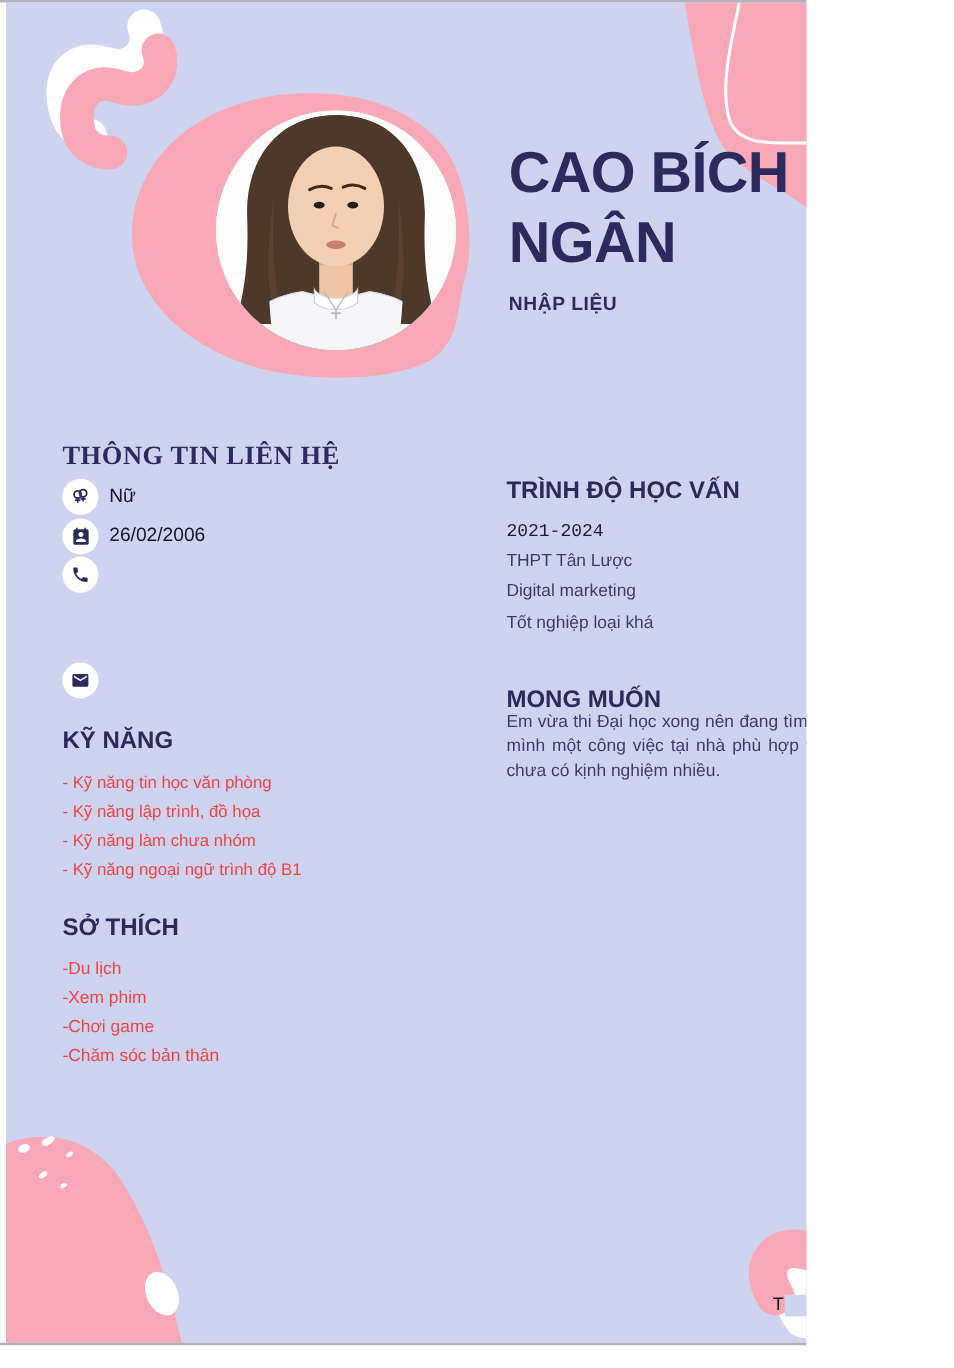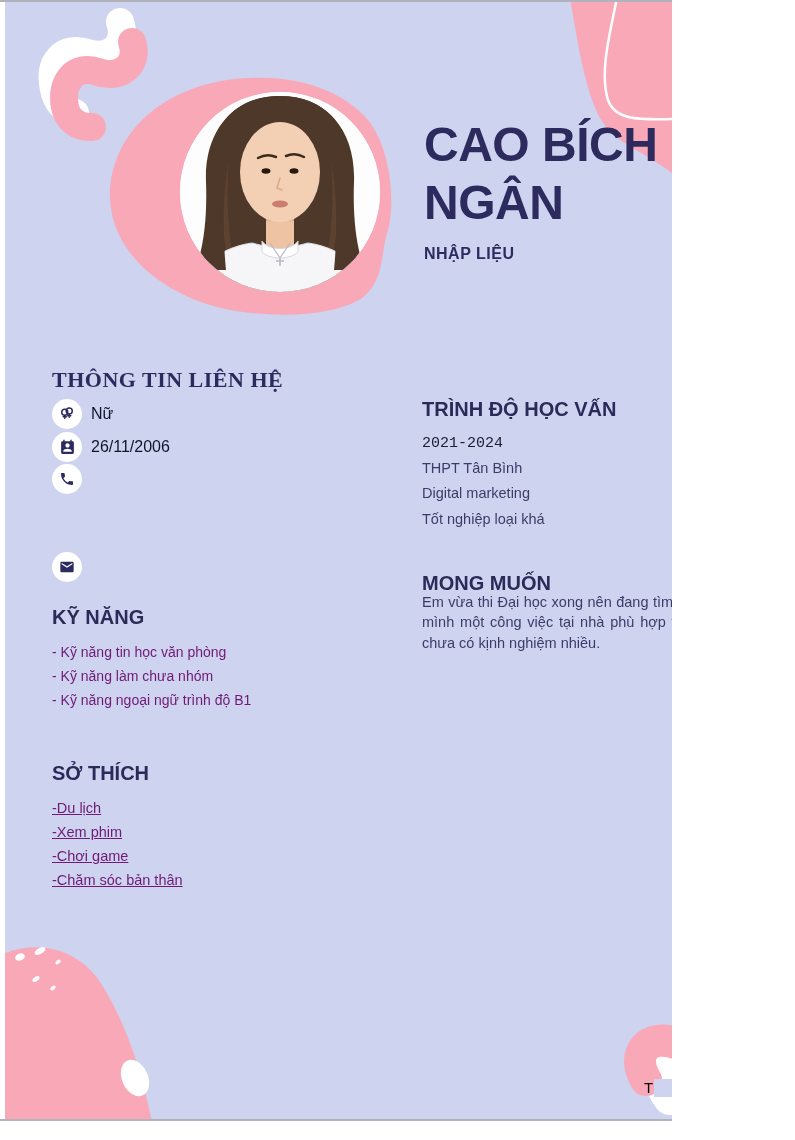--- a/index.html
+++ b/index.html
@@ -19,21 +19,21 @@
 
   .h-serif { font-family:"Liberation Serif","DejaVu Serif",serif; font-size:22px; font-weight:700;
     letter-spacing:0.5px; color:#2d2b5e; line-height:1.25; }
   .h-sans { font-size:20px; font-weight:700; color:#2b2a58; line-height:1.3; }
 
   .c-row { display:flex; align-items:flex-start; }
   .c-icon { width:30px; height:30px; border-radius:50%; background:#ffffff; flex:0 0 30px;
     display:flex; align-items:center; justify-content:center; }
   .c-text { margin-left:9px; font-size:16px; line-height:31px; color:#0f172a; width:262px; padding-top:2px; }
 
-  .list { font-size:14px; line-height:24px; color:#701a75; }
+  .list { font-size:14px; line-height:24px; color:#ef4444; }
   .list div { white-space:nowrap; }
   .hob { font-size:14.5px; }
 
   .edu-period { font-size:15px; color:#1d1c30; line-height:24px; }
   .edu-lines { font-size:14.5px; color:#3d3c68; line-height:25.3px; }
   .edu-lines div { margin:0; }
 
   .para { font-size:14.5px; line-height:20.4px; color:#3d3c68; text-align:justify; width:314px; }
 
   .patch { left:654px; top:1079px; width:108px; height:18px; background:#ced3f0; z-index:3; }
@@ -121,21 +121,21 @@
     </span>
     <div class="c-text" style="line-height:26px;">Nữ</div>
   </div>
 
   <div class="abs c-row" style="left:52px; top:432px;">
     <span class="c-icon">
       <svg width="17" height="17" viewBox="0 0 24 24" fill="#2d2b5e">
         <path d="M19 3h-1V1h-2v2H8V1H6v2H5c-1.11 0-2 .9-2 2v14c0 1.1.89 2 2 2h14c1.1 0 2-.9 2-2V5c0-1.1-.9-2-2-2zm-7 3c1.66 0 3 1.34 3 3s-1.34 3-3 3-3-1.34-3-3 1.34-3 3-3zm6 12H6v-1c0-2 4-3.1 6-3.1s6 1.1 6 3.1v1z"></path>
       </svg>
     </span>
-    <div class="c-text" style="line-height:26px;">26/11/2006</div>
+    <div class="c-text" style="line-height:26px;">26/02/2006</div>
   </div>
 
   <div class="abs c-row" style="left:52px; top:464px;">
     <span class="c-icon">
       <svg width="16" height="16" viewBox="0 0 24 24" fill="#2d2b5e">
         <path d="M6.62 10.79c1.44 2.83 3.76 5.14 6.59 6.59l2.2-2.21c.27-.27.67-.36 1.02-.24 1.12.37 2.33.57 3.57.57.55 0 1 .45 1 1V20c0 .55-.45 1-1 1-9.39 0-17-7.61-17-17 0-.55.45-1 1-1h3.5c.55 0 1 .45 1 1 0 1.25.2 2.45.57 3.57.11.35.03.74-.25 1.02l-2.2 2.2z"></path>
       </svg>
     </span>
     <div class="c-text"></div>
   </div>
@@ -146,36 +146,37 @@
       <svg width="16" height="16" viewBox="0 0 24 24" fill="#2d2b5e">
         <path d="M20 4H4c-1.1 0-1.99.9-1.99 2L2 18c0 1.1.9 2 2 2h16c1.1 0 2-.9 2-2V6c0-1.1-.9-2-2-2zm0 4l-8 5-8-5V6l8 5 8-5v2z"></path>
       </svg>
     </span>
     <div class="c-text"></div>
   </div>
 
   <div class="abs h-sans" style="left:52px; top:604px;">KỸ NĂNG</div>
   <div class="abs list" style="left:52px; top:640px;">
     <div>- Kỹ năng tin học văn phòng</div>
+    <div>- Kỹ năng lập trình, đồ họa</div>
     <div>- Kỹ năng làm chưa nhóm</div>
     <div>- Kỹ năng ngoại ngữ trình độ B1</div>
   </div>
 
   <div class="abs h-sans" style="left:52px; top:760px;">SỞ THÍCH</div>
-  <div class="abs list hob" style="left:52px; top:796px;text-decoration:underline;">
+  <div class="abs list hob" style="left:52px; top:796px;">
     <div>-Du lịch</div>
     <div>-Xem phim</div>
     <div>-Chơi game</div>
     <div>-Chăm sóc bản thân</div>
   </div>
 
   <div class="abs h-sans" style="left:422px; top:396px;">TRÌNH ĐỘ HỌC VẤN</div>
   <div class="abs edu-period" style="left:422px; top:432px;font-family:Liberation Mono, monospace;">2021-2024</div>
   <div class="abs edu-lines" style="left:422px; top:456px;">
-    <div>THPT Tân Bình</div>
+    <div>THPT Tân Lược</div>
     <div>Digital marketing</div>
     <div>Tốt nghiệp loại khá</div>
   </div>
 
   <div class="abs h-sans" style="left:422px; top:570px;">MONG MUỐN</div>
   <div class="abs para" style="left:422px; top:592px;">Em vừa thi Đại học xong nên đang tìm kiếm cho mình một công việc tại nhà phù hợp với người chưa có kịnh nghiệm nhiều.</div>
 
   <div class="abs patch"></div>
   <div class="abs wm" style="left:644px; top:1079px;">T</div>
   <div class="abs wm" style="left:765px; top:1079px;">ı</div>

